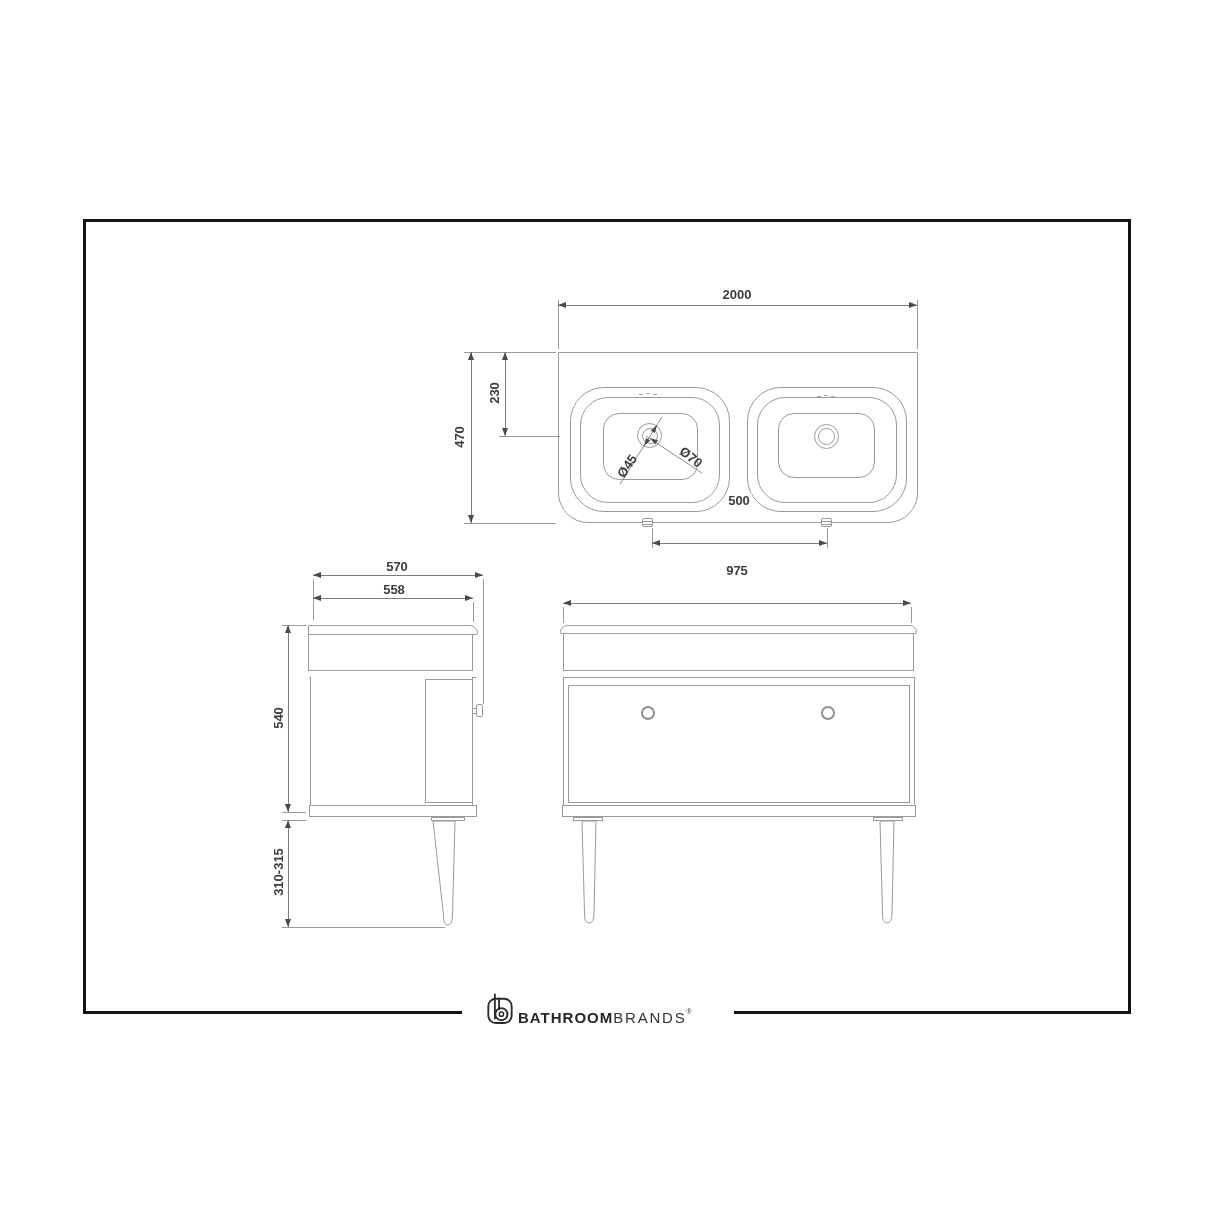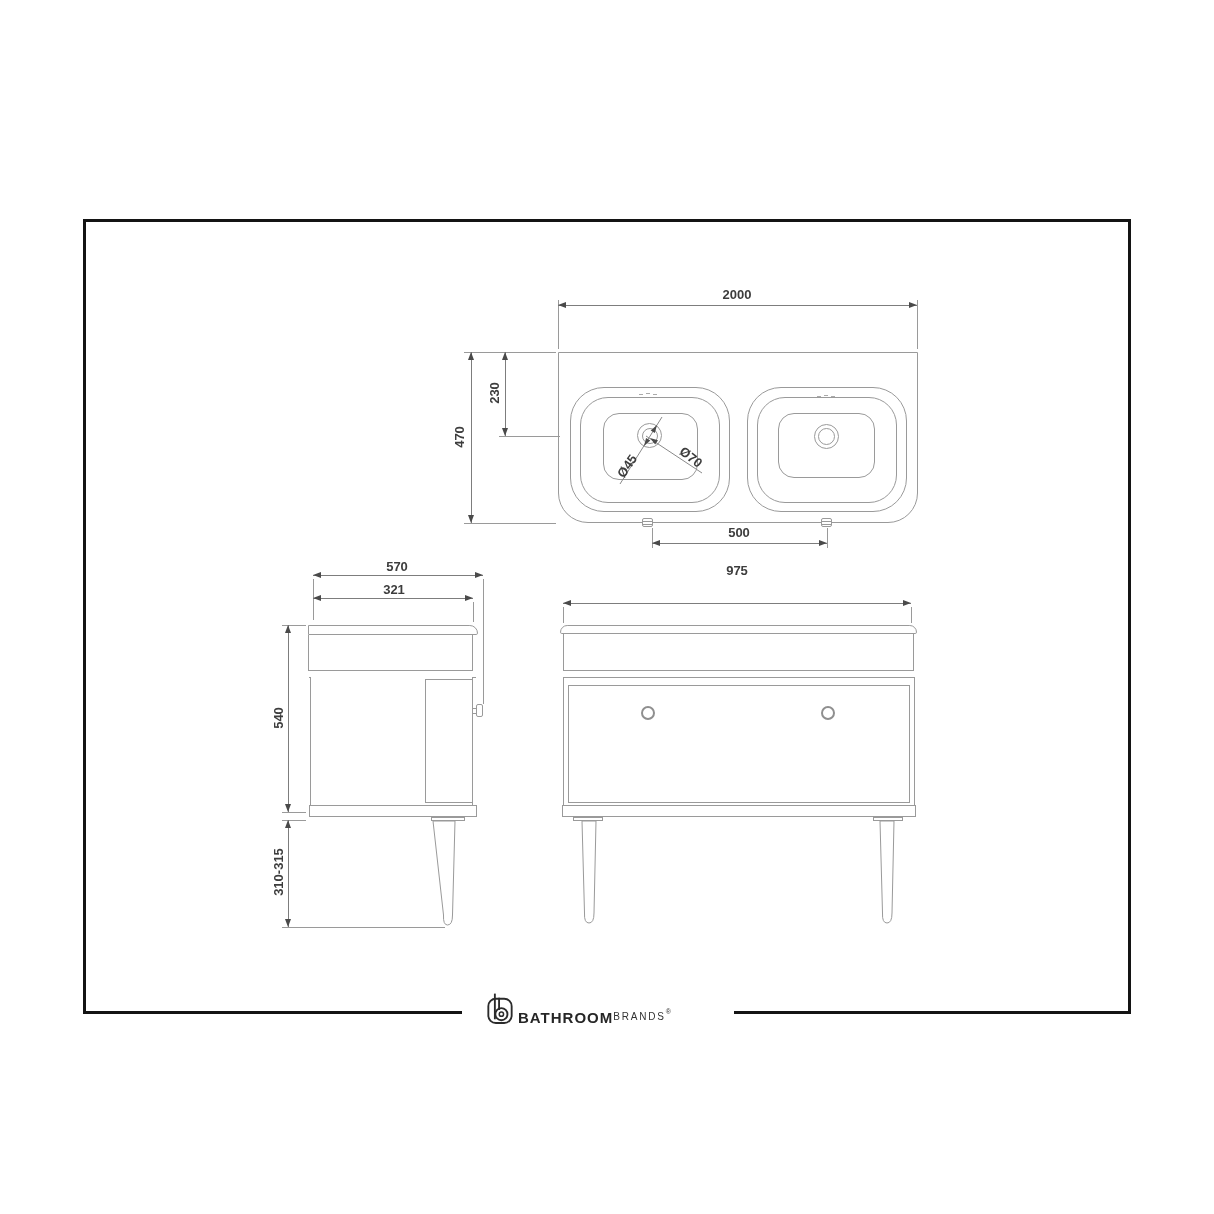--- a/index.html
+++ b/index.html
@@ -30,21 +30,21 @@
         box-sizing:border-box;background:
         linear-gradient(#fff 2px,#9a9a9a 2px,#9a9a9a 3px,#fff 3px,#fff 5px,#9a9a9a 5px,#9a9a9a 6px,#fff 6px);}
   .dash{position:absolute;width:4px;height:1px;background:#aaa;}
   
   .knob-stem{position:absolute;border:1px solid #9a9a9a;background:#fff;box-sizing:border-box;}
   
   .logo-patch{position:absolute;left:462px;top:1004px;width:272px;height:18px;background:#fff;}
   .logo-text{position:absolute;left:518px;top:1007px;height:20px;display:flex;align-items:center;
              color:#262626;line-height:1;}
   .logo-bold{font-size:15px;font-weight:700;letter-spacing:1px;}
-  .logo-light{font-size:10px;font-weight:400;letter-spacing:1.8px;color:#333;}
+  .logo-light{font-size:15px;font-weight:400;letter-spacing:1.8px;color:#333;}
   .logo-reg{font-size:7px;vertical-align:top;position:relative;top:-6px;color:#333;}
   svg{position:absolute;overflow:visible;}
 </style>
 </head>
 <body>
 
 <div class="canvas">
 
   <div class="frame"></div>
 
@@ -91,21 +91,21 @@
     <div class="vl dim" style="left:505px;top:352px;height:84px;"></div>
     <div class="arr u" style="left:502px;top:352px;"></div>
     <div class="arr d" style="left:502px;top:428px;"></div>
     <div class="dimlabel rot" style="left:494px;top:393px;">230</div>
 
     <div class="vl" style="left:652px;top:528px;height:20px;"></div>
     <div class="vl" style="left:827px;top:528px;height:20px;"></div>
     <div class="hl dim" style="left:652px;top:543px;width:175px;"></div>
     <div class="arr l" style="left:652px;top:540px;"></div>
     <div class="arr r" style="left:819px;top:540px;"></div>
-    <div class="dimlabel" style="left:739px;top:532px;">500</div>
+    <div class="dimlabel" style="left:739px;top:500px;">500</div>
 
     <svg width="1214" height="1214" style="left:0;top:0;pointer-events:none;">
       <line x1="620" y1="484" x2="662" y2="417" stroke="#8a8a8a" stroke-width="1"></line>
       <line x1="646" y1="436" x2="702" y2="473" stroke="#8a8a8a" stroke-width="1"></line>
       <polygon points="657,425 654.9,433.1 650.7,430.5" fill="#4a4a4a"></polygon>
       <polygon points="644,446 650.3,440.5 646.1,437.9" fill="#4a4a4a"></polygon>
       <polygon points="650,438 658,440.3 655.2,444.5" fill="#4a4a4a"></polygon>
     </svg>
     <div class="dimlabel" style="left:627px;top:466px;transform:translate(-50%,-50%) rotate(-55deg);background:transparent;">Ø45</div>
     <div class="dimlabel" style="left:691px;top:457px;transform:translate(-50%,-50%) rotate(38deg);background:transparent;">Ø70</div>
@@ -126,21 +126,21 @@
     <div class="vl" style="left:483px;top:579px;height:125px;"></div>
     <div class="hl dim" style="left:313px;top:575px;width:170px;"></div>
     <div class="arr l" style="left:313px;top:572px;"></div>
     <div class="arr r" style="left:475px;top:572px;"></div>
     <div class="dimlabel" style="left:397px;top:566px;">570</div>
 
     <div class="vl" style="left:473px;top:602px;height:20px;"></div>
     <div class="hl dim" style="left:313px;top:598px;width:160px;"></div>
     <div class="arr l" style="left:313px;top:595px;"></div>
     <div class="arr r" style="left:465px;top:595px;"></div>
-    <div class="dimlabel" style="left:394px;top:589px;">321</div>
+    <div class="dimlabel" style="left:394px;top:589px;">558</div>
 
     <div class="hl" style="left:282px;top:625px;width:24px;"></div>
     <div class="hl" style="left:282px;top:812px;width:24px;"></div>
     <div class="vl dim" style="left:288px;top:625px;height:187px;"></div>
     <div class="arr u" style="left:285px;top:625px;"></div>
     <div class="arr d" style="left:285px;top:804px;"></div>
     <div class="dimlabel rot" style="left:278px;top:718px;">540</div>
 
     <div class="hl" style="left:282px;top:820px;width:24px;"></div>
     <div class="hl" style="left:282px;top:927px;width:163px;"></div>

